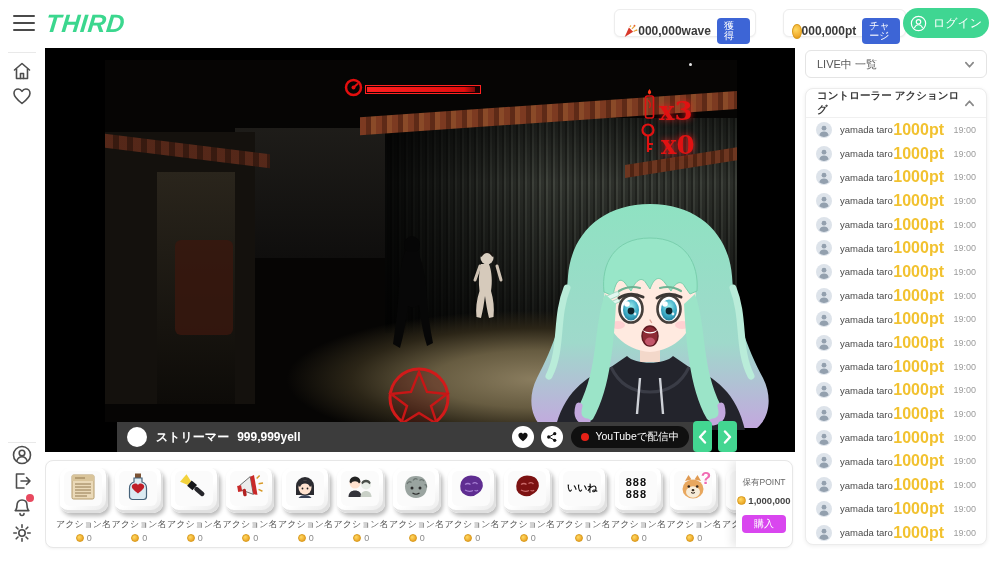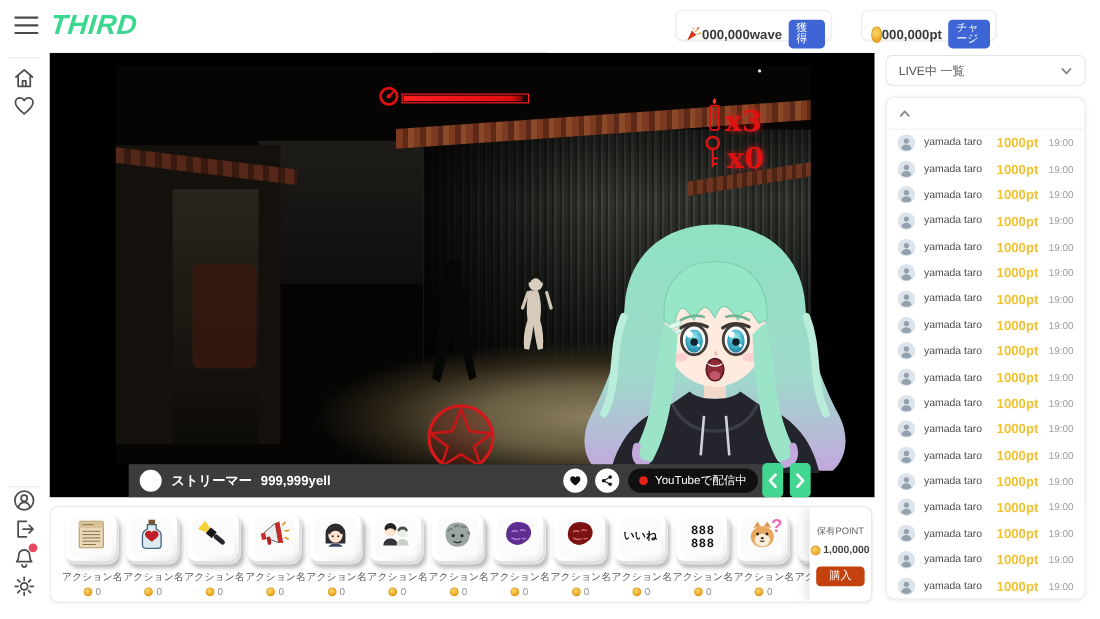--- a/index.html
+++ b/index.html
@@ -84,21 +84,21 @@
     display:flex;align-items:center;padding:0 10px;margin-left:8px;cursor:pointer;flex:none;}
   .yt-dot{width:8px;height:8px;border-radius:50%;background:#e62117;margin-right:6px;}
   .nav-arrow{position:absolute;top:373px;width:19px;height:31px;border-radius:4px;background:#43d691;
     display:flex;align-items:center;justify-content:center;cursor:pointer;z-index:4;}
   .nav-prev{left:648px;} .nav-next{left:673px;}
 
   
   .action-card{position:absolute;left:45px;top:460px;width:748px;height:88px;background:#fff;
     border:1px solid #e7e7e7;border-radius:8px;box-shadow:0 1px 3px rgba(0,0,0,.05);z-index:5;overflow:hidden;}
   .action-row{position:absolute;left:10px;top:7px;right:54px;height:80px;display:flex;overflow:hidden;}
-  .action-item{width:55.5px;flex:none;text-align:right;position:relative;cursor:pointer;}
+  .action-item{width:55.5px;flex:none;text-align:left;position:relative;cursor:pointer;}
   .keycap{width:48px;height:45px;margin:0 auto;border-radius:10px;position:relative;
     background:linear-gradient(145deg,#ffffff 55%,#e9e9e9);
     box-shadow:2px 3px 4px rgba(0,0,0,.28), inset -2px -3px 0 #e0e0e0, inset 1px 1px 0 #fff;}
   .keytop{position:absolute;left:4px;top:3px;width:38px;height:35px;border-radius:6px;background:#fbfbfb;
     display:flex;align-items:center;justify-content:center;overflow:hidden;}
   .keytop svg{width:30px;height:30px;}
   .sticker-text{display:none;font-weight:900;color:#111;line-height:1.05;
     text-shadow:-1px 0 #fff,1px 0 #fff,0 -1px #fff,0 1px #fff;}
   [data-icon="like-sticker-icon"] .sticker-text{display:block;font-size:10px;}
   [data-icon="888-sticker-icon"] .sticker-text{display:block;font-size:11px;width:24px;word-break:break-all;letter-spacing:1px;}
@@ -107,36 +107,36 @@
   [data-icon="shiba-icon"] .keytop{overflow:visible;}
   .action-label{font-size:9px;color:#555;margin-top:5px;white-space:nowrap;}
   .action-cost{font-size:9px;color:#8a8a8a;margin-top:2px;display:flex;align-items:center;justify-content:center;gap:3px;}
   .coin-s{display:inline-block;width:8px;height:8px;border-radius:50%;
     background:radial-gradient(circle at 35% 35%,#ffd963,#eca626 75%);border:0.5px solid #d99b1e;}
   .point-panel{position:absolute;right:0;top:0;bottom:0;width:56px;background:#fff;border-radius:0 8px 8px 0;
     box-shadow:-4px 0 10px rgba(0,0,0,.10);text-align:center;padding-top:16px;}
   .pp-title{font-size:8.5px;color:#666;}
   .pp-balance{font-size:9.5px;color:#444;font-weight:bold;margin-top:6px;display:flex;align-items:center;justify-content:center;gap:2px;}
   .pp-balance .coin-s{width:9px;height:9px;}
-  .buy-btn{margin:9px auto 0;width:44px;height:18px;border-radius:4px;background:#c2410c;color:#fff;
+  .buy-btn{margin:9px auto 0;width:44px;height:18px;border-radius:4px;background:#d946ef;color:#fff;
     font-size:10px;line-height:18px;cursor:pointer;}
 
   
   .live-dropdown{position:absolute;left:805px;top:50px;width:182px;height:28px;border:1px solid #e4e4e4;
     border-radius:6px;background:#fff;display:flex;align-items:center;padding:5px 11px;cursor:pointer;z-index:5;}
   .live-dropdown span{flex:1;font-size:11px;color:#555;}
   .log-card{position:absolute;left:805px;top:88px;width:182px;height:457px;background:#fff;border:1px solid #ececec;
     border-radius:8px;box-shadow:0 1px 4px rgba(0,0,0,.07);z-index:5;overflow:hidden;}
   .log-head{height:29px;display:flex;align-items:center;padding:0 11px;border-bottom:1px solid #f0f0f0;cursor:pointer;}
   .log-head span{flex:1;font-size:10.5px;font-weight:bold;color:#3a3a3a;}
   .log-rows{}
   .log-row{height:23.7px;display:flex;align-items:center;padding:0 10px;}
   .log-avatar{width:16px;height:16px;flex:none;}
   .log-user{font-size:9.5px;color:#4a4a4a;margin-left:8px;flex:1;}
-  .log-points{font-size:12px;font-weight:bold;color:#f2c230;}
+  .log-points{font-size:16px;font-weight:bold;color:#f2c230;}
   .log-time{font-size:9px;color:#9c9c9c;margin-left:7px;width:25px;text-align:right;}
   .chev{width:11px;height:11px;stroke:#888;fill:none;stroke-width:1.8;stroke-linecap:round;stroke-linejoin:round;}
 </style>
 </head>
 <body>
 
 <div class="stage">
 
   <div class="header">
     <div class="hamburger">
@@ -156,20 +156,28 @@
       <span class="val">000,000wave</span>
       <span class="badge-blue">獲得</span>
     </div>
 
     <div class="counter counter-pt">
       <span class="coin"></span>
       <span class="val">000,000pt</span>
       <span class="badge-blue">チャージ</span>
     </div>
 
+    <div class="login-btn">
+      <svg viewBox="0 0 20 20" width="17" height="17">
+        <circle cx="10" cy="10" r="8.4" fill="none" stroke="#fff" stroke-width="1.4"></circle>
+        <circle cx="10" cy="8" r="2.6" fill="none" stroke="#fff" stroke-width="1.4"></circle>
+        <path d="M5.2 15.5 c1-3 2.8-4 4.8-4 s3.8 1 4.8 4" fill="none" stroke="#fff" stroke-width="1.4"></path>
+      </svg>
+      <span>ログイン</span>
+    </div>
   </div>
 
   <div class="sidebar">
     <div class="side-sep" style="top:4px;"></div>
     <div class="side-ic" style="top:12px;">
       <svg viewBox="0 0 22 22">
           <path d="M3.5 10 L11 3.5 L18.5 10"></path>
           <path d="M5.5 9 V18.5 H16.5 V9"></path>
           <path d="M9.5 18.5 v-5 h3 v5"></path>
         </svg>
@@ -607,20 +615,21 @@
 
   <div class="live-dropdown">
     <span>LIVE中 一覧</span>
     <svg class="chev" viewBox="0 0 12 12">
         <polyline points="2,4 6,8.5 10,4"></polyline>
       </svg>
   </div>
 
   <div class="log-card">
     <div class="log-head">
+      <span>コントローラー アクションログ</span>
       <svg class="chev" viewBox="0 0 12 12">
           <polyline points="2,8 6,3.5 10,8"></polyline>
         </svg>
     </div>
     <div class="log-rows">
   <div class="log-row">
     <span class="log-avatar">
       <svg width="16" height="16" viewBox="0 0 16 16">
         <circle cx="8" cy="8" r="8" fill="#dde3ea"></circle>
         <circle cx="8" cy="6.2" r="2.4" fill="#93a0ae"></circle>

